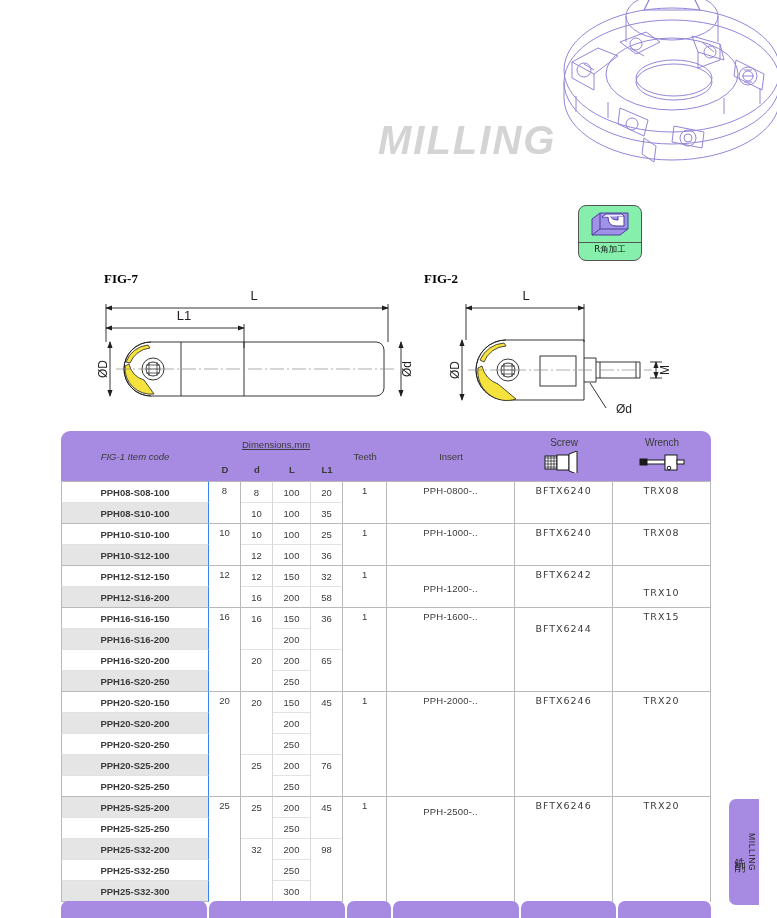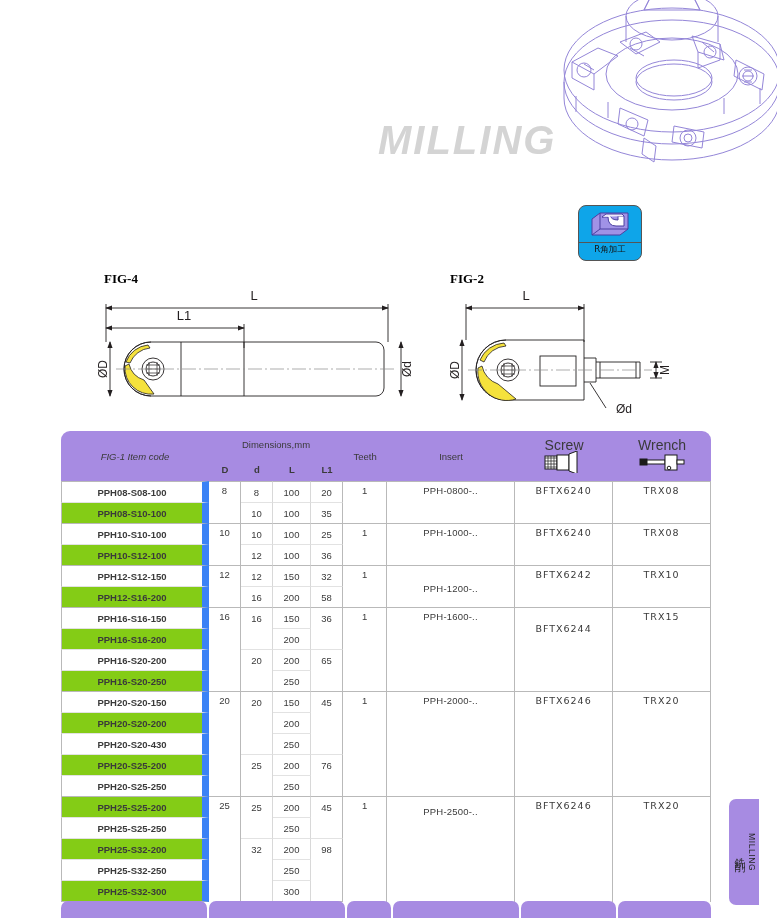--- a/index.html
+++ b/index.html
@@ -14,64 +14,64 @@
   #milling-word{
     position:absolute;left:378px;top:118px;
     font-size:40px;font-style:italic;font-weight:bold;
     letter-spacing:2px;color:#d4d4d4;
     font-family:"Liberation Sans","DejaVu Sans",sans-serif;
   }
   
   #badges{position:absolute;left:578px;top:205px;display:flex;gap:6px;}
   .badge{
     width:64px;height:56px;border:1.4px solid #555;border-radius:8px;
-    background:#0ea5e9;display:flex;flex-direction:column;align-items:center;
+    background:#86efac;display:flex;flex-direction:column;align-items:center;
     justify-content:flex-start;box-sizing:border-box;overflow:hidden;
   }
   .badge .art{height:36px;display:flex;align-items:center;justify-content:center;}
   .badge .cap{
     font-size:8.5px;line-height:12px;height:14px;width:100%;text-align:center;
     border-top:1.2px solid #555;color:#111;
     font-family:"DejaVu Sans",sans-serif;
   }
   
   .fig-label{position:absolute;font-family:"Liberation Serif","DejaVu Serif",serif;
              font-weight:bold;font-size:13px;color:#000;}
   #fig1-label{left:104px;top:271px;}
-  #fig2-label{left:450px;top:271px;}
+  #fig2-label{left:424px;top:271px;}
   #fig1-art{position:absolute;left:96px;top:284px;width:330px;height:130px;}
   #fig2-art{position:absolute;left:444px;top:284px;width:280px;height:140px;}
 
   
   #spec-table{
     position:absolute;left:61px;top:431px;width:650px;
     border-collapse:separate;border-spacing:0;
     table-layout:fixed;
   }
   #spec-table th,#spec-table td{
     padding:0;margin:0;text-align:center;vertical-align:middle;
     font-size:9.5px;color:#3a3a3a;
   }
   
   .hdr{background:#a78be2;color:#1b1b1b;font-weight:normal;}
   .hdr-main{font-size:11.5px;height:27px;}
   .hdr-sub{font-size:12px;height:23px;font-weight:bold;}
-  .hdr-dims{font-size:12.5px;height:27px;}
-  .hdr-small{font-size:14px;height:14px;}
+  .hdr-dims{font-size:12.5px;height:27px;text-decoration:underline;}
+  .hdr-small{font-size:10px;height:14px;}
   #spec-table thead tr:first-child th:first-child{border-top-left-radius:9px;font-style:italic;}
   #spec-table thead tr:first-child th:last-child{border-top-right-radius:9px;}
   .hdr-icon-cell{padding-bottom:3px !important;}
   .hdr-icon{display:block;margin:0 auto;}
 
   
   .code-cell{
     font-size:10px;font-weight:bold;color:#2b2b2b;text-align:center;
-    height:20px;border-right:7px solid #3b82f6;
-  }
-  .shade{background:#84cc16;}
+    height:20px;border-right:1px solid #3b82f6;
+  }
+  .shade{background:#e5e5e5;}
   .num{height:20px;border-right:1px solid #d8d8d8;}
   .grp{border-right:1px solid #b9b9b9;}
   .grp-top{border-top:1px solid #b9b9b9;}
   .thin-top{border-top:1px solid #e2e2e2;}
   .tbl-outer{border-left:1px solid #b9b9b9;}
   .tbl-right{border-right:1px solid #b9b9b9;}
   .txt-ins{font-size:9.5px;color:#3a3a3a;letter-spacing:0.2px;}
   .txt-code{font-size:9.5px;color:#5a5a5a;letter-spacing:1px;
             font-family:"DejaVu Sans",sans-serif;}
   #spec-table tbody tr:last-child td{border-bottom:1px solid #b9b9b9;}
@@ -149,21 +149,21 @@
           <path d="M14 22 L6 28" fill="none"></path>
           <path d="M16 10 L22 10 Q22 19 30 19 L38 19 L38 9 L32 9 L32 13 Q25 13 24 8 Z" fill="#ffffff"></path>
           <path d="M16 10 L20 7 L36 7 L38 9" fill="#efeafb"></path>
         </g>
       </svg>
     </div>
     <div class="cap">R角加工</div>
   </div>
 </div>
 
-<div class="fig-label" id="fig1-label">FIG-4</div>
+<div class="fig-label" id="fig1-label">FIG-7</div>
 <svg id="fig1-art" viewBox="0 0 330 130">
   <defs>
     <marker id="ah" markerWidth="8" markerHeight="6" refX="7" refY="3" orient="auto">
       <path d="M0,0 L8,3 L0,6 Z" fill="#231f20"></path>
     </marker>
     <marker id="ah2" markerWidth="8" markerHeight="6" refX="1" refY="3" orient="auto">
       <path d="M8,0 L0,3 L8,6 Z" fill="#231f20"></path>
     </marker>
   </defs>
   <g stroke="#231f20" stroke-width="0.9" fill="none">
@@ -349,21 +349,21 @@
       </tr>
       <tr>
         <td class="code-cell tbl-outer grp-top">PPH12-S12-150</td>
         <td class="num grp grp-top" rowspan="2" style="vertical-align: top; padding-top: 3px;">12</td>
         <td class="num grp-top">12</td>
         <td class="num grp-top">150</td>
         <td class="num grp grp-top">32</td>
         <td class="num grp grp-top " rowspan="2" style="vertical-align: top; padding-top: 3px;">1</td>
         <td class="num grp grp-top txt-ins" rowspan="2" style="vertical-align: top; padding-top: 17px;">PPH-1200-..</td>
         <td class="num grp grp-top txt-code" rowspan="2" style="vertical-align: top; padding-top: 3px;">BFTX6242</td>
-        <td class="num grp grp-top txt-code tbl-right" rowspan="2" style="vertical-align: top; padding-top: 3px;">TRX10</td>
+        <td class="num grp grp-top txt-code tbl-right" rowspan="2" style="vertical-align: top; padding-top: 21px;">TRX10</td>
       </tr>
       <tr>
         <td class="code-cell tbl-outer shade thin-top">PPH12-S16-200</td>
         <td class="num thin-top">16</td>
         <td class="num thin-top">200</td>
         <td class="num grp thin-top">58</td>
       </tr>
       <tr>
         <td class="code-cell tbl-outer grp-top">PPH16-S16-150</td>
         <td class="num grp grp-top" rowspan="4" style="vertical-align: top; padding-top: 3px;">16</td>
@@ -404,21 +404,21 @@
         <td class="num grp grp-top txt-code" rowspan="5" style="vertical-align: top; padding-top: 3px;">BFTX6246</td>
         <td class="num grp grp-top txt-code tbl-right" rowspan="5" style="vertical-align: top; padding-top: 3px;">TRX20</td>
       </tr>
       <tr>
         <td class="code-cell tbl-outer shade thin-top">PPH20-S20-200</td>
         <td class="num thin-top no-b" style="border-top: none;"></td>
         <td class="num thin-top">200</td>
         <td class="num grp thin-top" style="border-top: none;"></td>
       </tr>
       <tr>
-        <td class="code-cell tbl-outer thin-top">PPH20-S20-430</td>
+        <td class="code-cell tbl-outer thin-top">PPH20-S20-250</td>
         <td class="num thin-top no-b" style="border-top: none;"></td>
         <td class="num thin-top">250</td>
         <td class="num grp thin-top" style="border-top: none;"></td>
       </tr>
       <tr>
         <td class="code-cell tbl-outer shade thin-top">PPH20-S25-200</td>
         <td class="num thin-top">25</td>
         <td class="num thin-top">200</td>
         <td class="num grp thin-top">76</td>
       </tr>

